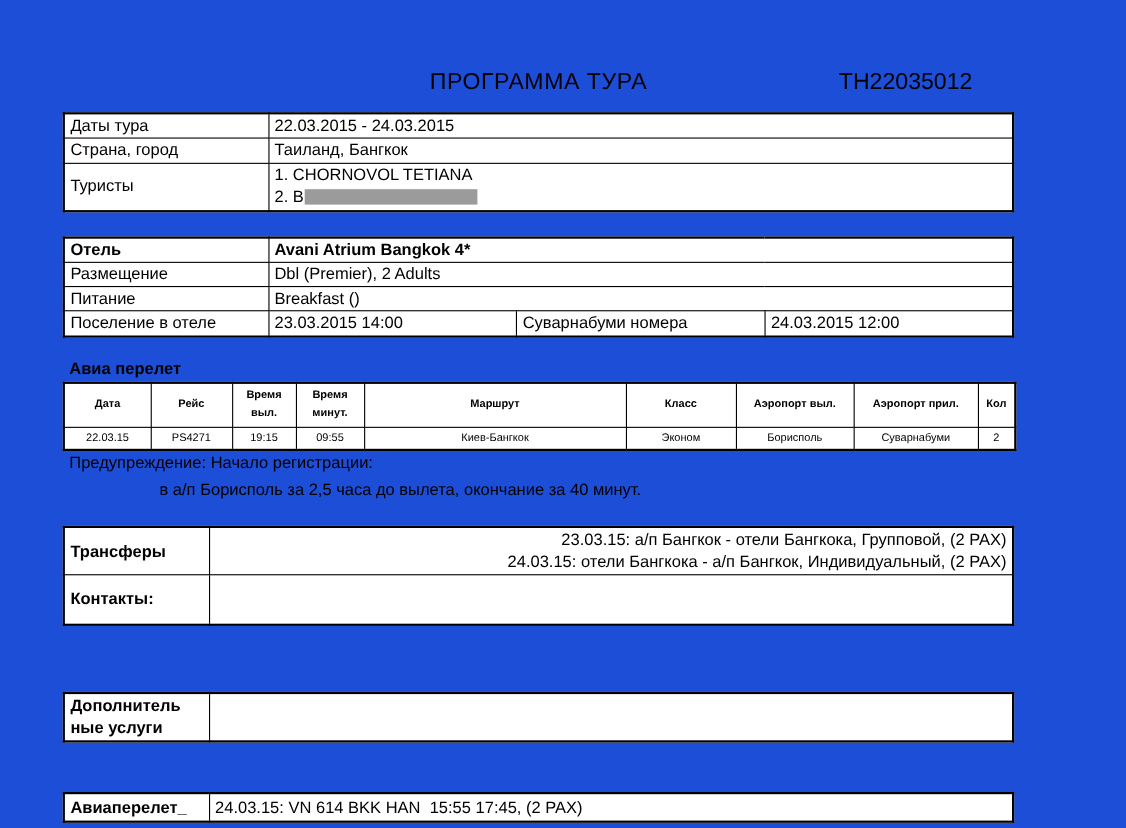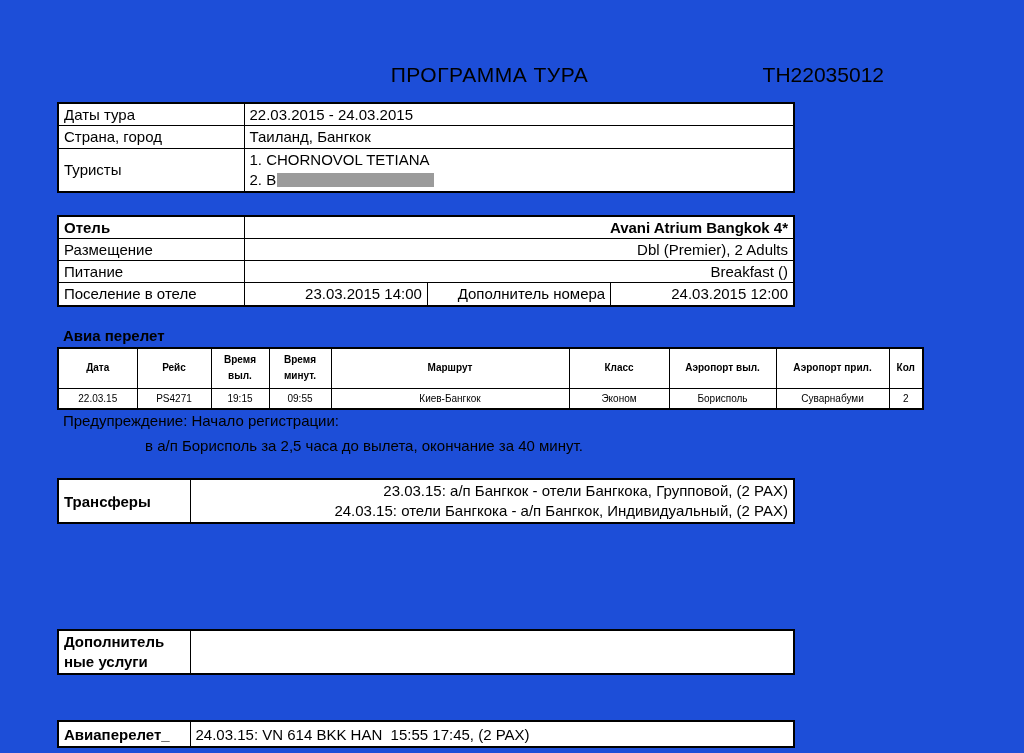--- a/index.html
+++ b/index.html
@@ -15,25 +15,25 @@
 
   
   .title-row { position: absolute; top: 61px; left: 57px; width: 865px; height: 28px; }
   .doc-title {
     position: absolute; left: 0; right: 0; text-align: center;
     font-size: 21px; line-height: 28px; letter-spacing: 0.5px;
   }
   .doc-number { position: absolute; right: 38px; top: 0; font-size: 21px; line-height: 28px; }
 
   
-  table { border-collapse: collapse; table-layout: fixed; width: 738px; background: #fff; }
+  table { border-collapse: collapse; table-layout: fixed; width: 865px; background: #fff; }
   table { border: 2px solid #000; }
   td { border: 1px solid #000; font-size: 15px; padding: 1px 5px; overflow: hidden; }
   .b { font-weight: bold; }
-  .center { text-align: right; }
+  .center { text-align: left; }
   .prewrap { white-space: pre-wrap; }
   .preline { white-space: pre-line; }
 
   .t-tour { position: absolute; top: 102px; left: 57px; }
   .t-tour td.label { width: 186px; }
   .t-tour tr.r1 td { height: 22px; }
   .t-tour tr.r2 td { height: 23px; margin-top: 47px; }
   .t-tour tr.r3 td { height: 43px; }
   .tourist-line { line-height: 20px; }
   .redaction {
@@ -121,21 +121,21 @@
       <td class="label">Размещение</td>
       <td class="center" colspan="3">Dbl (Premier), 2 Adults</td>
     </tr>
     <tr>
       <td class="label">Питание</td>
       <td class="center" colspan="3">Breakfast ()</td>
     </tr>
     <tr class="r4">
       <td class="label">Поселение в отеле</td>
       <td class="center c2">23.03.2015 14:00</td>
-      <td class="center c3">Дополнитель номера</td>
+      <td class="center c3">Суварнабуми номера</td>
       <td class="center c4">24.03.2015 12:00</td>
     </tr>
   </tbody>
     </table>
 
   <div class="flight-heading">Авиа перелет</div>
   <table class="t-flight">
     <tbody>
         <tr class="head">
       <td class="cw1">Дата</td>
@@ -167,20 +167,24 @@
 
   <table class="t-transfers">
     <tbody>
         <tr class="r1">
       <td class="label">Трансферы</td>
       <td>
         <div class="val-line">23.03.15: а/п Бангкок - отели Бангкока, Групповой, (2 PAX)</div>
         <div class="val-line">24.03.15: отели Бангкока - а/п Бангкок, Индивидуальный, (2 PAX)</div>
       </td>
     </tr>
+    <tr class="r2">
+      <td class="label">Контакты:</td>
+      <td></td>
+    </tr>
   </tbody>
     </table>
 
   <table class="t-services">
     <tbody>
         <tr>
       <td class="label preline">Дополнитель
 ные услуги</td>
       <td></td>
     </tr>

